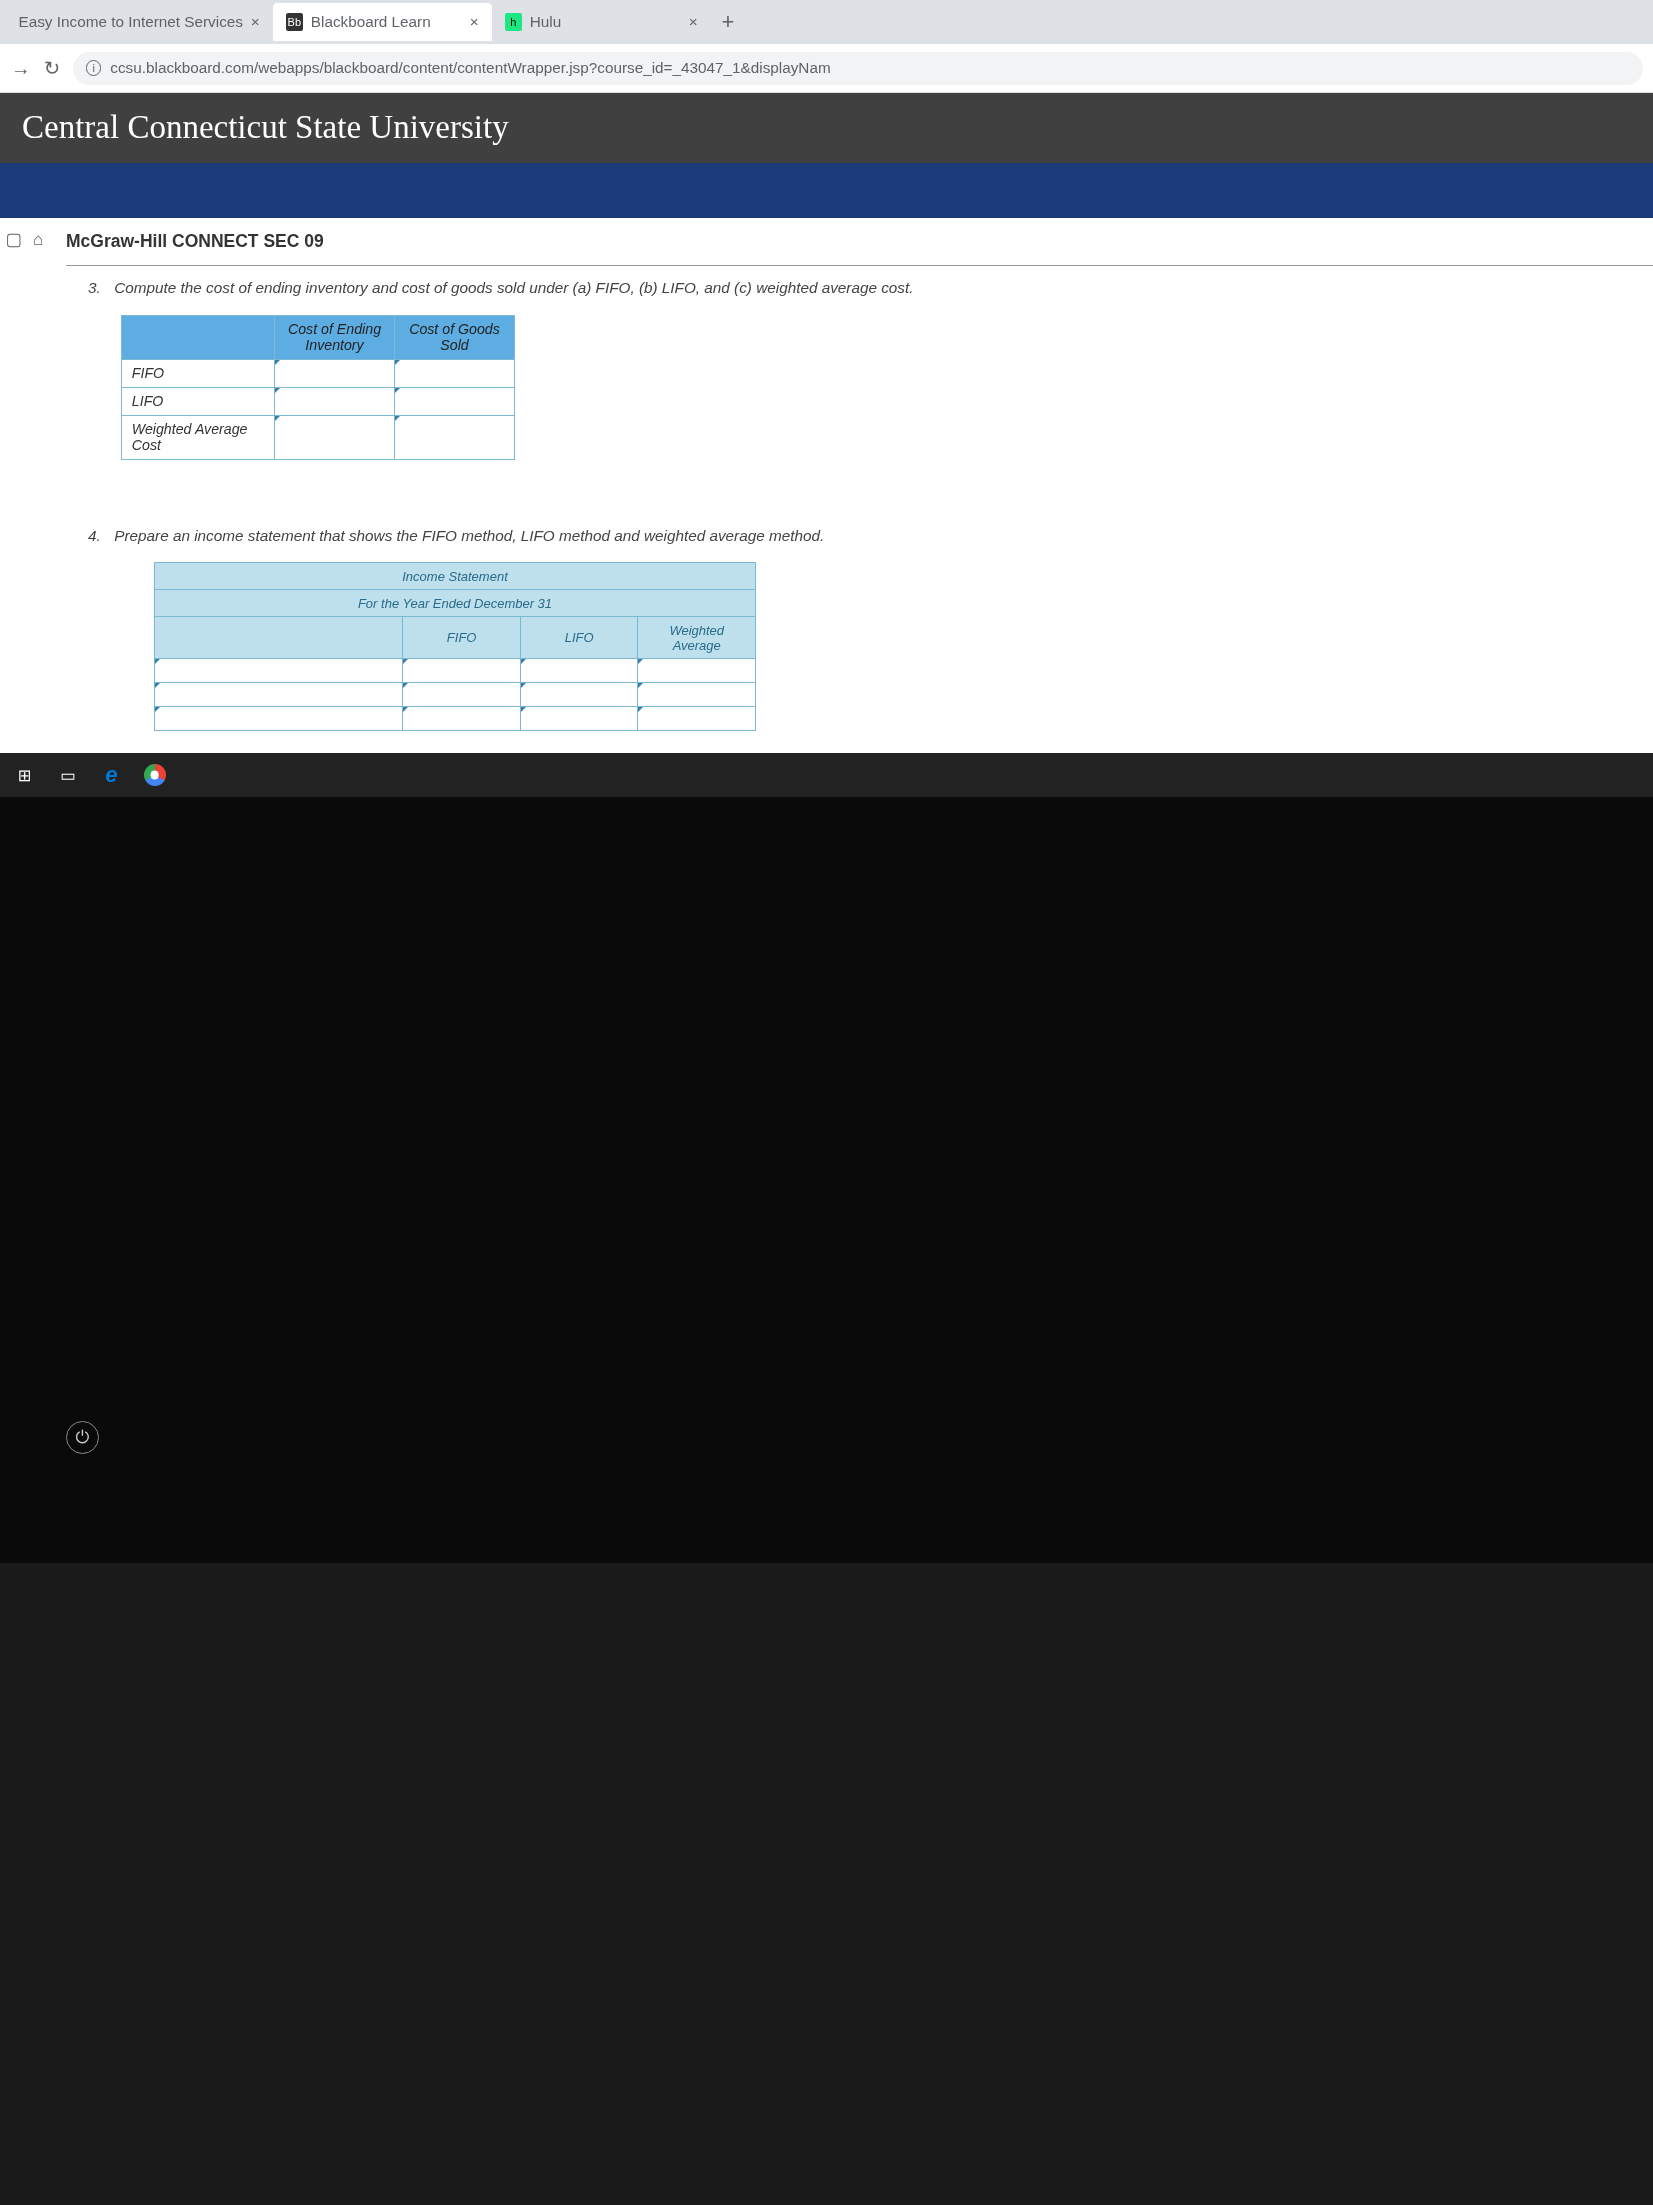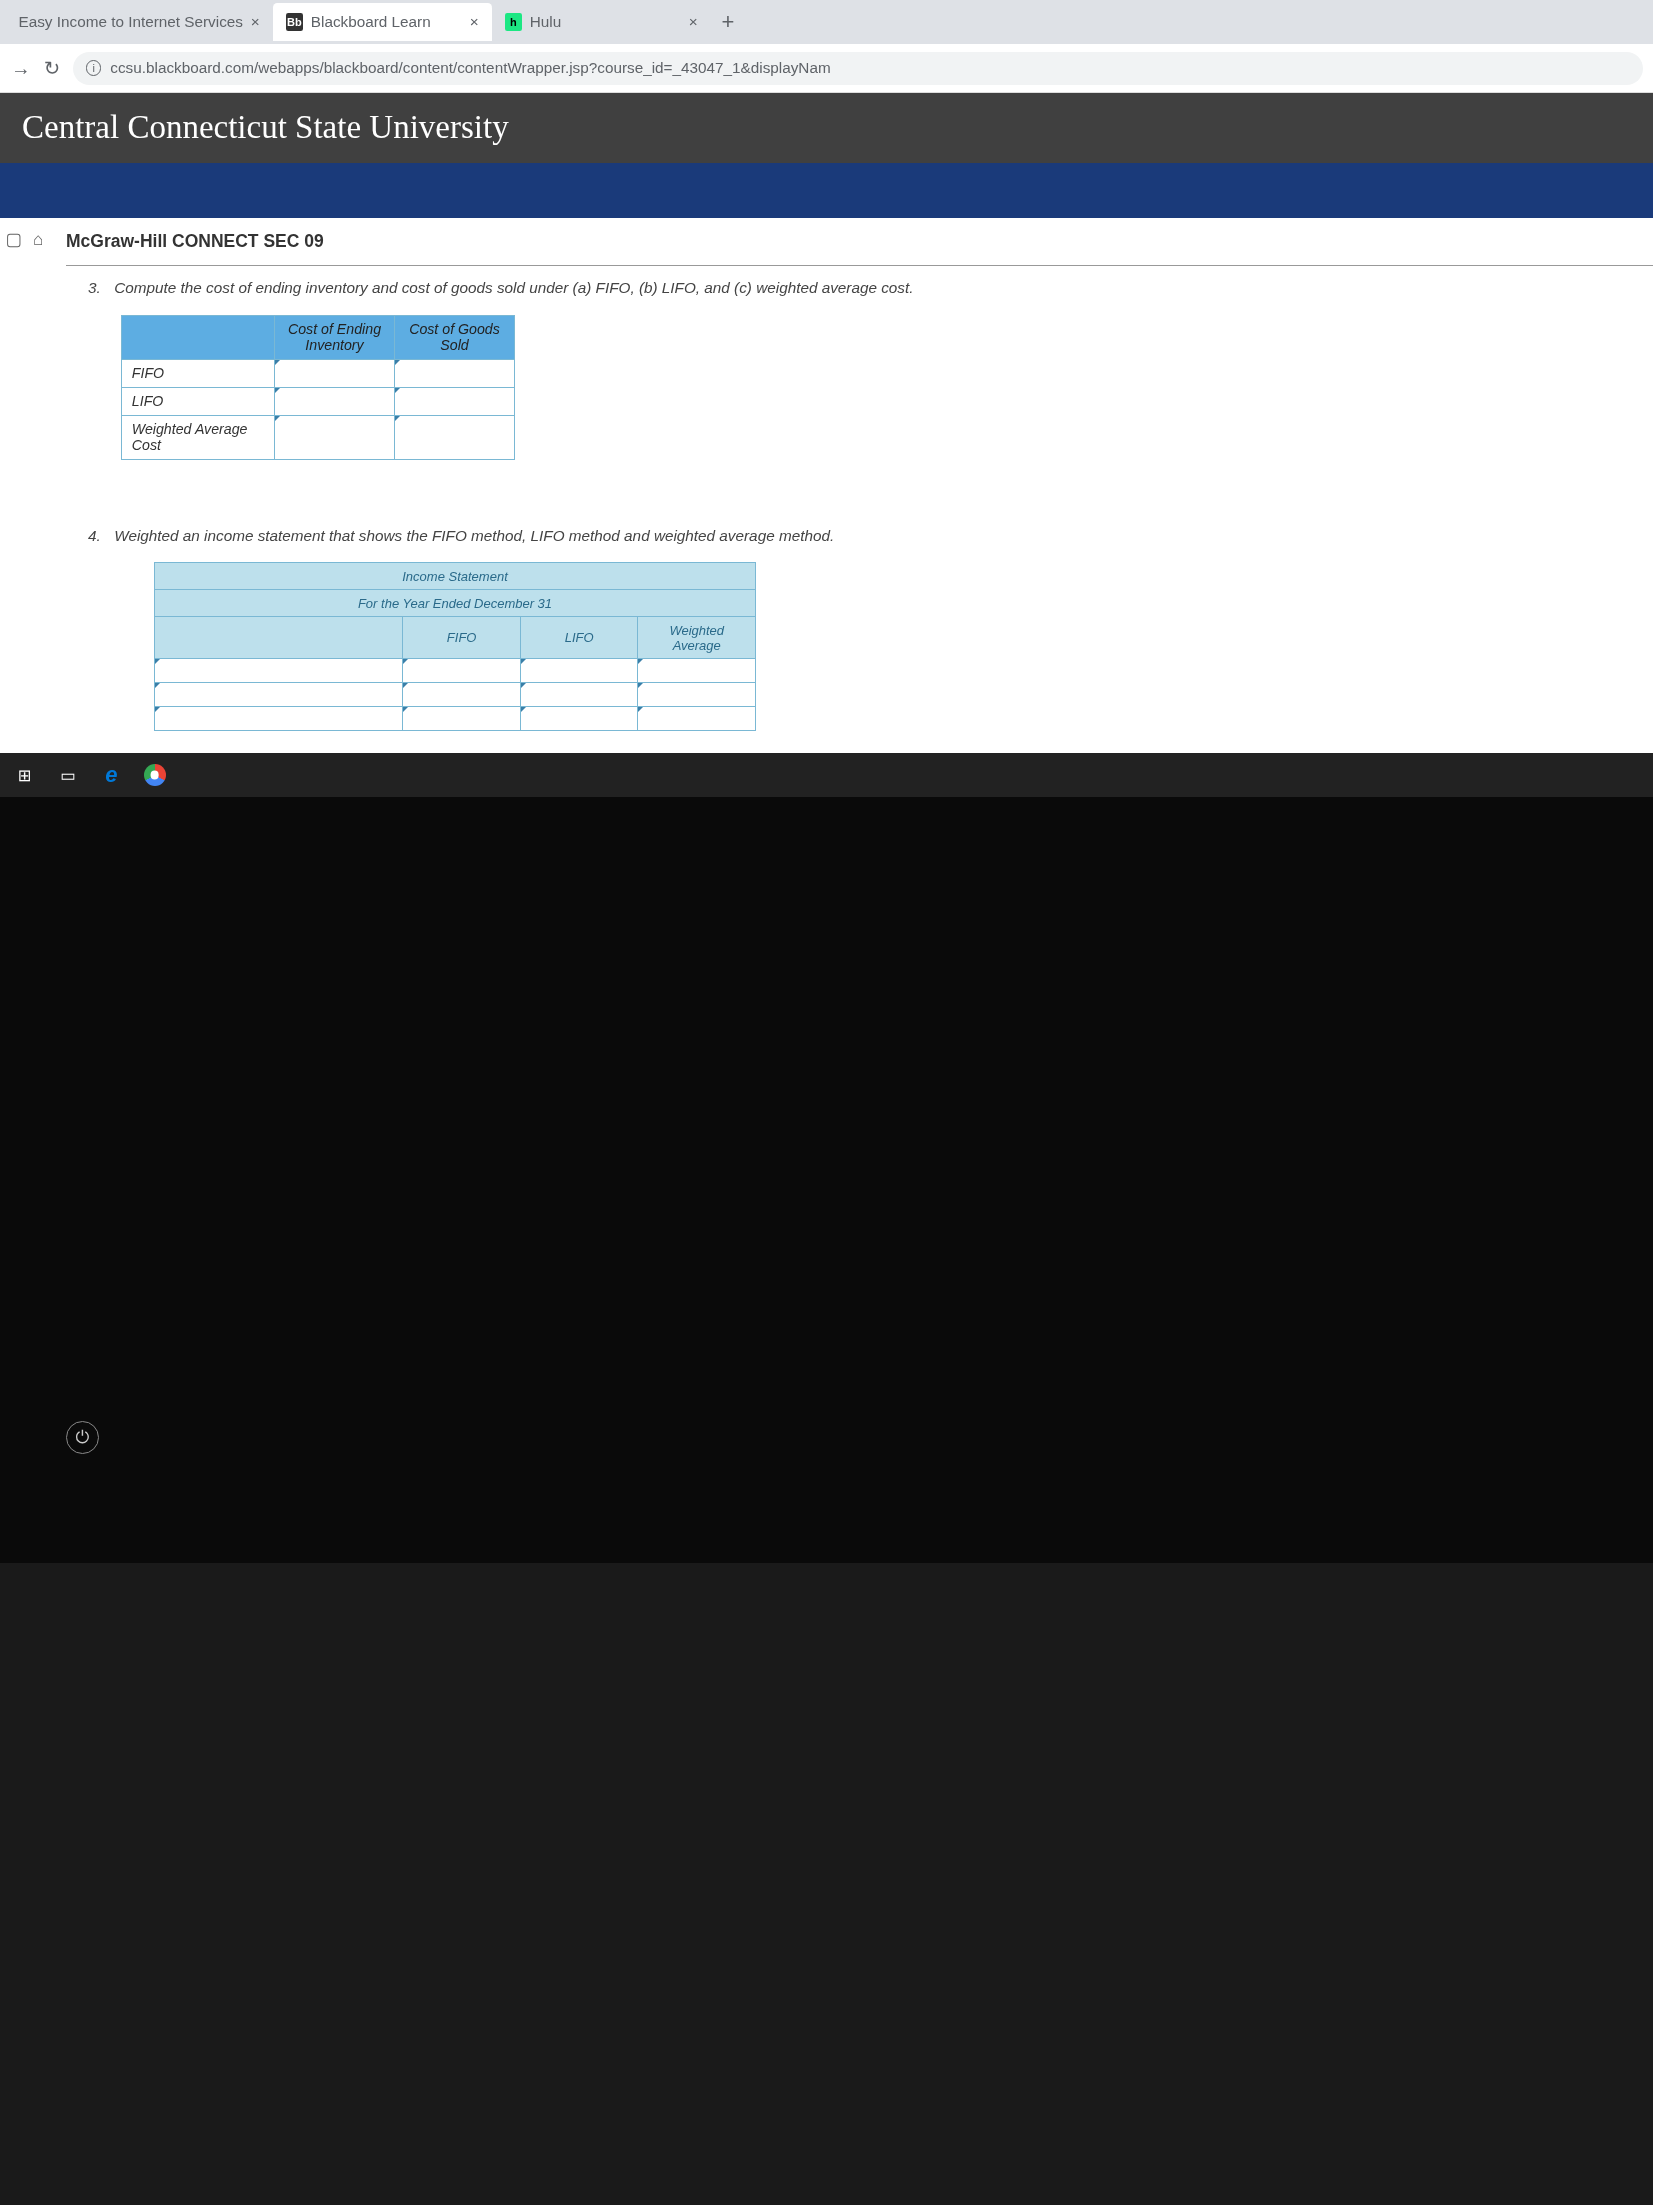--- a/index.html
+++ b/index.html
@@ -37,21 +37,21 @@
     .tab.active {
       background: #fff;
     }
     .tab .favicon {
       width: 17.5px;
       height: 17.5px;
       display: flex;
       align-items: center;
       justify-content: center;
       font-size: 11px;
-      font-weight: bold;
+      font-weight: normal;
       color: #fff;
       border-radius: 2.2px;
     }
     .favicon.bb { background: #333; }
     .favicon.hulu { background: #1ce783; color: #000; }
     .tab .close {
       margin-left: auto;
       color: #5f6368;
       font-size: 15.3px;
     }
@@ -372,21 +372,21 @@
             <td class="input-cell"></td>
             <td class="input-cell"></td>
           </tr>
         </tbody>
           </table>
       </div>
 
       <div class="question">
         <div class="question-text">
           <span class="num">4.</span>
-          <span>Weighted an income statement that shows the FIFO method, LIFO method and weighted average method.</span>
+          <span>Prepare an income statement that shows the FIFO method, LIFO method and weighted average method.</span>
         </div>
         <table class="table2">
           <tbody>
           <tr class="header-row">
             <th colspan="4">Income Statement</th>
           </tr>
           <tr class="header-row">
             <th colspan="4">For the Year Ended December 31</th>
           </tr>
           <tr class="col-header">

